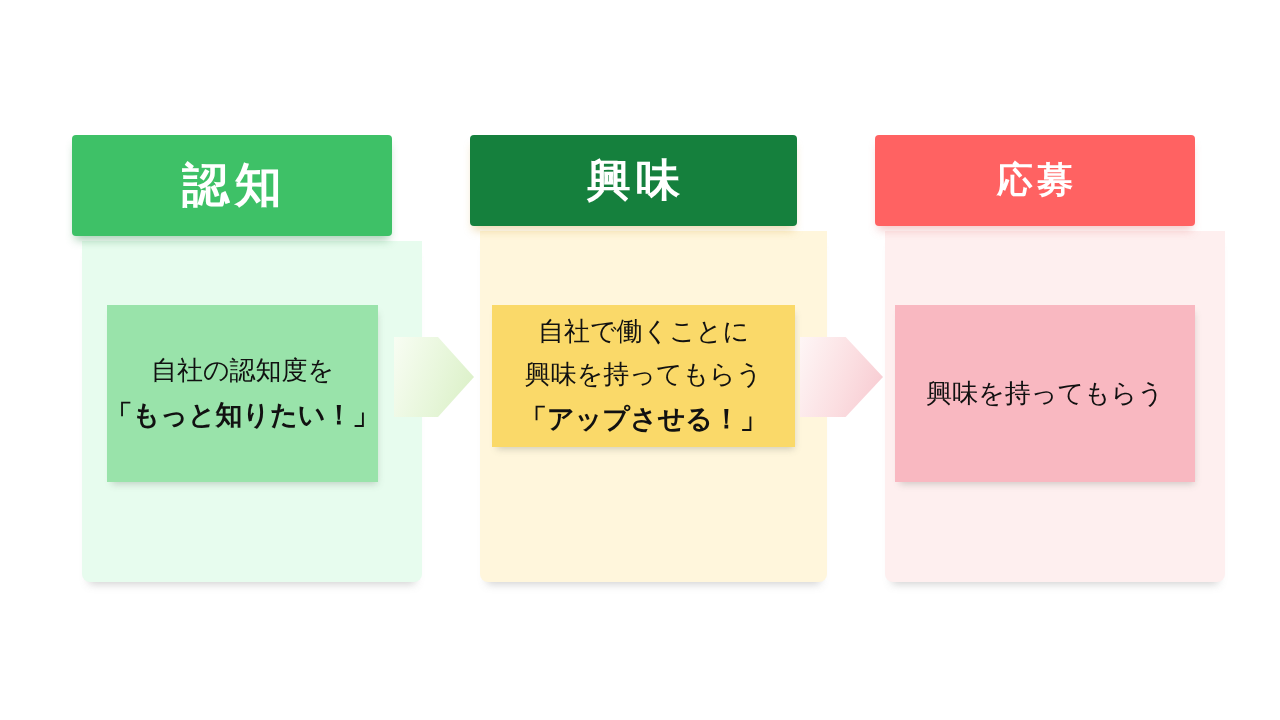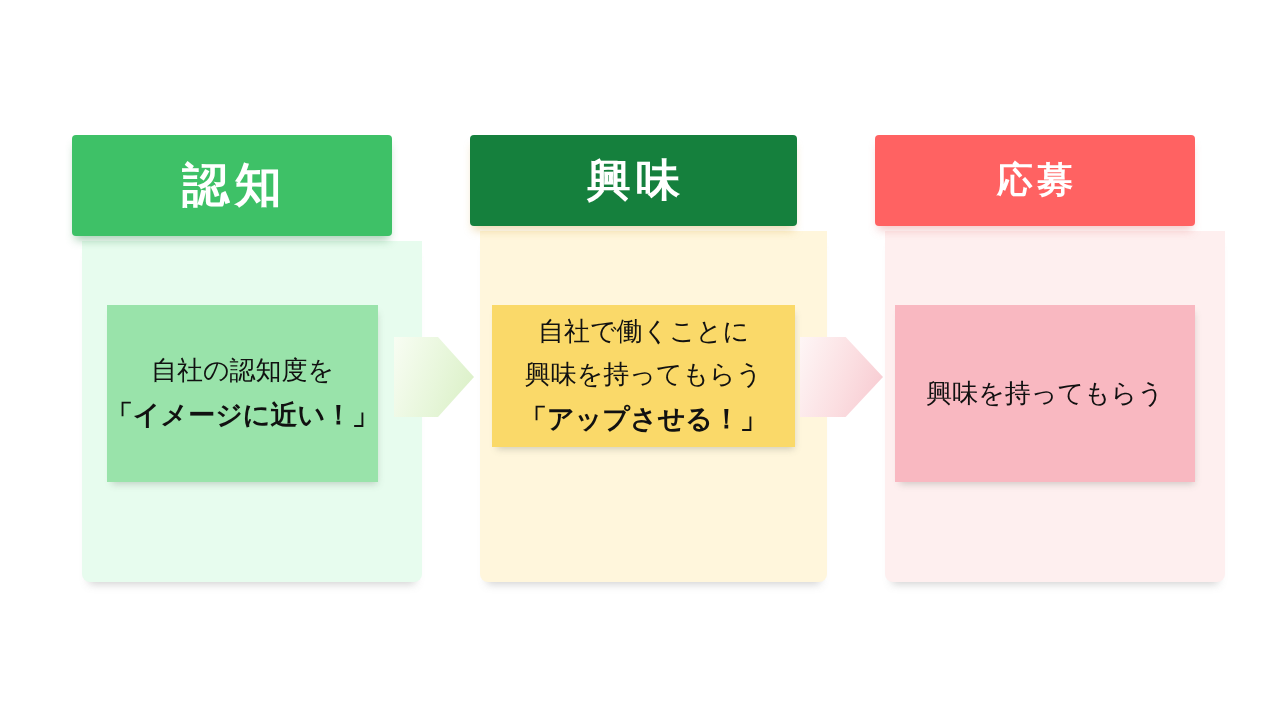--- a/index.html
+++ b/index.html
@@ -112,21 +112,21 @@
 </style>
 </head>
 <body>
 
 <div class="canvas">
 
   <div class="stage stage-1">
     <div class="stage-body">
       <div class="stage-card">
         <span class="card-line">自社の認知度を</span>
-        <span class="card-quote">「イメージに近い！」</span>
+        <span class="card-quote">「もっと知りたい！」</span>
       </div>
     </div>
     <div class="stage-header">
       <span>認知</span>
     </div>
   </div>
 
   <div class="flow-arrow flow-arrow-1"></div>
 
   <div class="stage stage-2">

